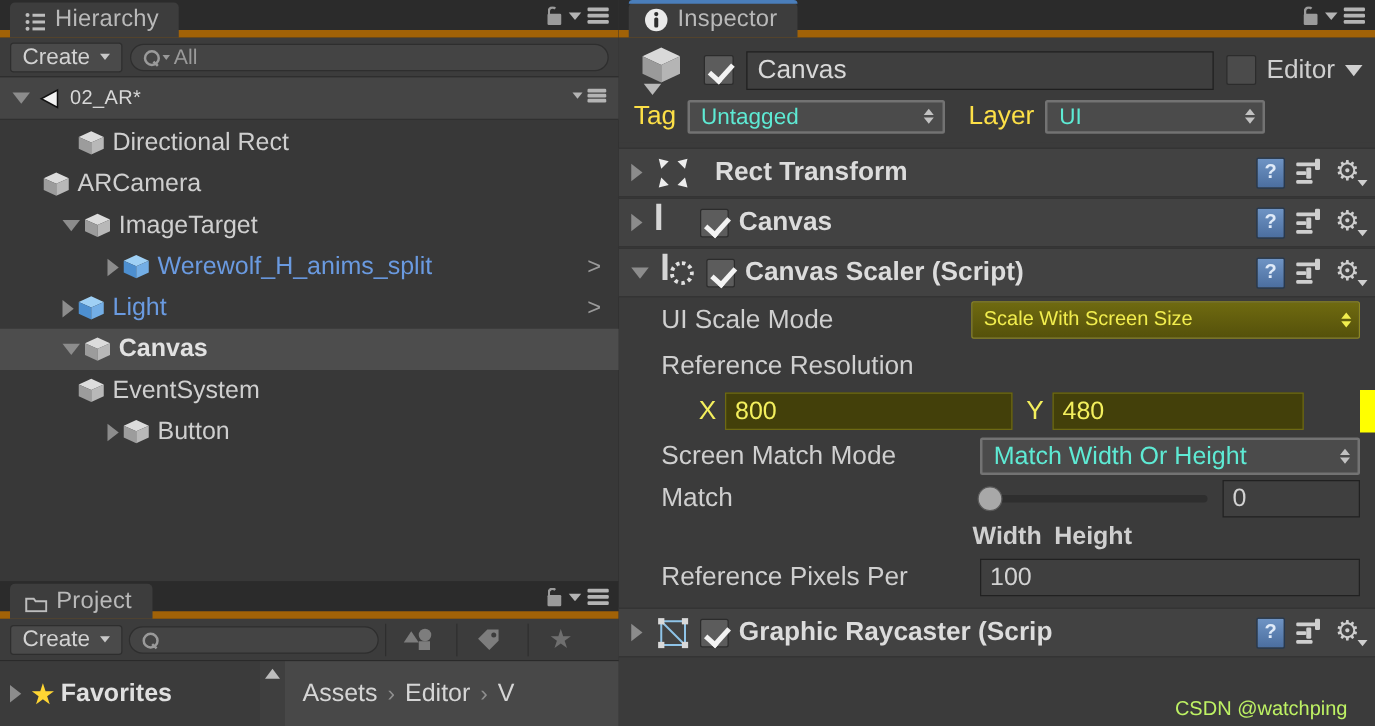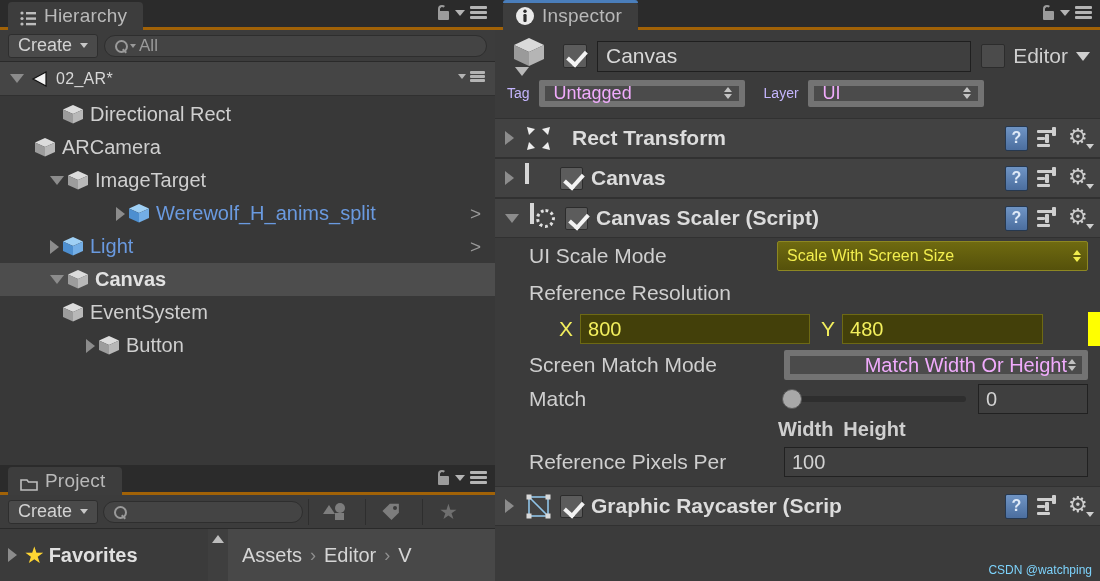--- a/index.html
+++ b/index.html
@@ -9,21 +9,21 @@
     font-family: "Liberation Sans", sans-serif;
     overflow: hidden;
     -webkit-font-smoothing: antialiased;
   }
   #root { position: relative; width: 1100px; height: 581px; background: #1b1b1b; }
 
   
   .panel { position: absolute; background: #383838; }
   .tabstrip {
     position: relative; height: 30px; background: #2b2b2b;
-    border-bottom: 3px solid #a16207;
+    border-bottom: 6px solid #a16207;
   }
   .tab {
     position: absolute; left: 8px; top: 2px; height: 28px;
     display: flex; align-items: center; gap: 7px;
     padding: 0 16px 0 12px;
     background: #3d3d3d;
     border-radius: 4px 4px 0 0;
     color: #b9b9b9; font-size: 19px;
   }
   .tab.accent::before {
@@ -121,25 +121,25 @@
     border: solid #f3f3f3; border-width: 0 4px 4px 0; transform: rotate(42deg);
   }
   .chk.empty { background: #4b4b4b; }
   .namefield {
     flex: 1; height: 31px; background: #3f3f3f; border: 1px solid #1f1f1f;
     color: #d8d8d8; font-size: 21px; display: flex; align-items: center; padding: 0 8px;
   }
   .static-wrap { display: flex; align-items: center; gap: 8px; flex: none; }
   .static-label { color: #cfcfcf; font-size: 21px; }
   .insp-row2 { display: flex; align-items: center; height: 34px; padding: 0 10px 0 12px; gap: 9px; }
-  .lbl { color: #c4b5fd; font-size: 14px; white-space: nowrap; }
+  .lbl { color: #fde047; font-size: 21px; white-space: nowrap; }
   .popup {
-    height: 27px; background: #4b4b4b; border: 6px solid #737373; border-radius: 2px;
+    height: 27px; background: #4b4b4b; border: 2px solid #737373; border-radius: 2px;
     display: flex; align-items: center; justify-content: space-between;
-    padding: 0 6px 0 9px; color: #f0abfc; font-size: 18px;
+    padding: 0 6px 0 9px; color: #5eead4; font-size: 18px;
   }
   .updown { width: 9px; height: 16px; display: flex; flex-direction: column; justify-content: center; align-items: center; gap: 2px; flex: none; }
   .updown .u { width: 0; height: 0; border-left: 4px solid transparent; border-right: 4px solid transparent; border-bottom: 5px solid #c2c2c2; }
   .updown .d { width: 0; height: 0; border-left: 4px solid transparent; border-right: 4px solid transparent; border-top: 5px solid #c2c2c2; }
 
   
   .comp {
     height: 40px; background: #424242; border-top: 1px solid #313131; border-bottom: 1px solid #313131;
     display: flex; align-items: center; padding-left: 10px; gap: 8px; position: relative;
   }
@@ -180,21 +180,21 @@
   }
   .hl-field { background: #43400a; border: 1px solid #6d6914; color: #f3ef5d; }
   .hl-axis { color: #f3ef5d; font-size: 21px; }
 
   .slider-track { height: 6px; background: #2e2e2e; border-radius: 3px; position: relative; }
   .slider-knob { position: absolute; left: -2px; top: -7px; width: 20px; height: 20px;
     background: #a8a8a8; border: 1px solid #5a5a5a; border-radius: 50%; }
   .wh-label { color: #cfcfcf; font-size: 20px; }
 
   .yellow-edge { position: absolute; right: 0; width: 12px; background: #ffff00; }
-  .watermark { position: absolute; right: 8px; bottom: 4px; color: #7dd3fc; font-size: 12px; }
+  .watermark { position: absolute; right: 22px; bottom: 4px; color: #bef264; font-size: 16px; }
 </style>
 </head>
 <body>
 
 <div id="root">
 
   <div class="panel" id="hierarchy">
     <div class="tabstrip">
       <div class="tab">
         <span style="display:inline-block;width:17px;height:15px;position:relative;">
@@ -274,21 +274,21 @@
         </div>
         <div class="node" style="padding-left: 50px;">
           <span class="twisty open"></span>
           <span class="cube"><svg width="22" height="21" viewBox="0 0 22 21">
               <polygon points="11,1 21,5.5 11,10 1,5.5" fill="#dcdcdc"></polygon>
               <polygon points="1,5.5 11,10 11,19.5 1,15" fill="#9c9c9c"></polygon>
               <polygon points="21,5.5 11,10 11,19.5 21,15" fill="#b8b8b8"></polygon>
             </svg></span>
           <span class="node-label ">ImageTarget</span>
         </div>
-        <div class="node" style="padding-left: 116px;">
+        <div class="node" style="padding-left: 86px;">
           <span class="twisty closed"></span>
           <span class="cube"><svg width="22" height="21" viewBox="0 0 22 21">
               <polygon points="11,1 21,5.5 11,10 1,5.5" fill="#9fd0f5"></polygon>
               <polygon points="1,5.5 11,10 11,19.5 1,15" fill="#4d8fd0"></polygon>
               <polygon points="21,5.5 11,10 11,19.5 21,15" fill="#73aee6"></polygon>
             </svg></span>
           <span class="node-label prefab">Werewolf_H_anims_split</span>
           <span class="node-arrow">&gt;</span>
         </div>
         <div class="node" style="padding-left: 50px;">
@@ -544,21 +544,21 @@
     <div class="prow" style="height:34px;padding-left:64px;gap:7px;position:relative;">
       <span class="hl-axis">X</span>
       <span class="field hl-field" style="width:230px;height:30px;">800</span>
       <span class="hl-axis" style="margin-left:4px;">Y</span>
       <span class="field hl-field" style="width:201px;height:30px;">480</span>
       <span class="yellow-edge" style="top:0;height:34px;"></span>
     </div>
 
     <div class="prow" style="height:38px;">
       <span class="prop-label" style="width:245px;">Screen Match Mode</span>
-      <span class="popup" style="flex:1;height:30px;font-size:20px;justify-content:flex-end;">
+      <span class="popup" style="flex:1;height:30px;font-size:20px;">
         <span>Match Width Or Height</span>
         <span class="updown">
             <span class="u"></span>
             <span class="d"></span>
           </span>
       </span>
     </div>
 
     <div class="prow" style="height:30px;">
       <span class="prop-label" style="width:245px;">Match</span>

